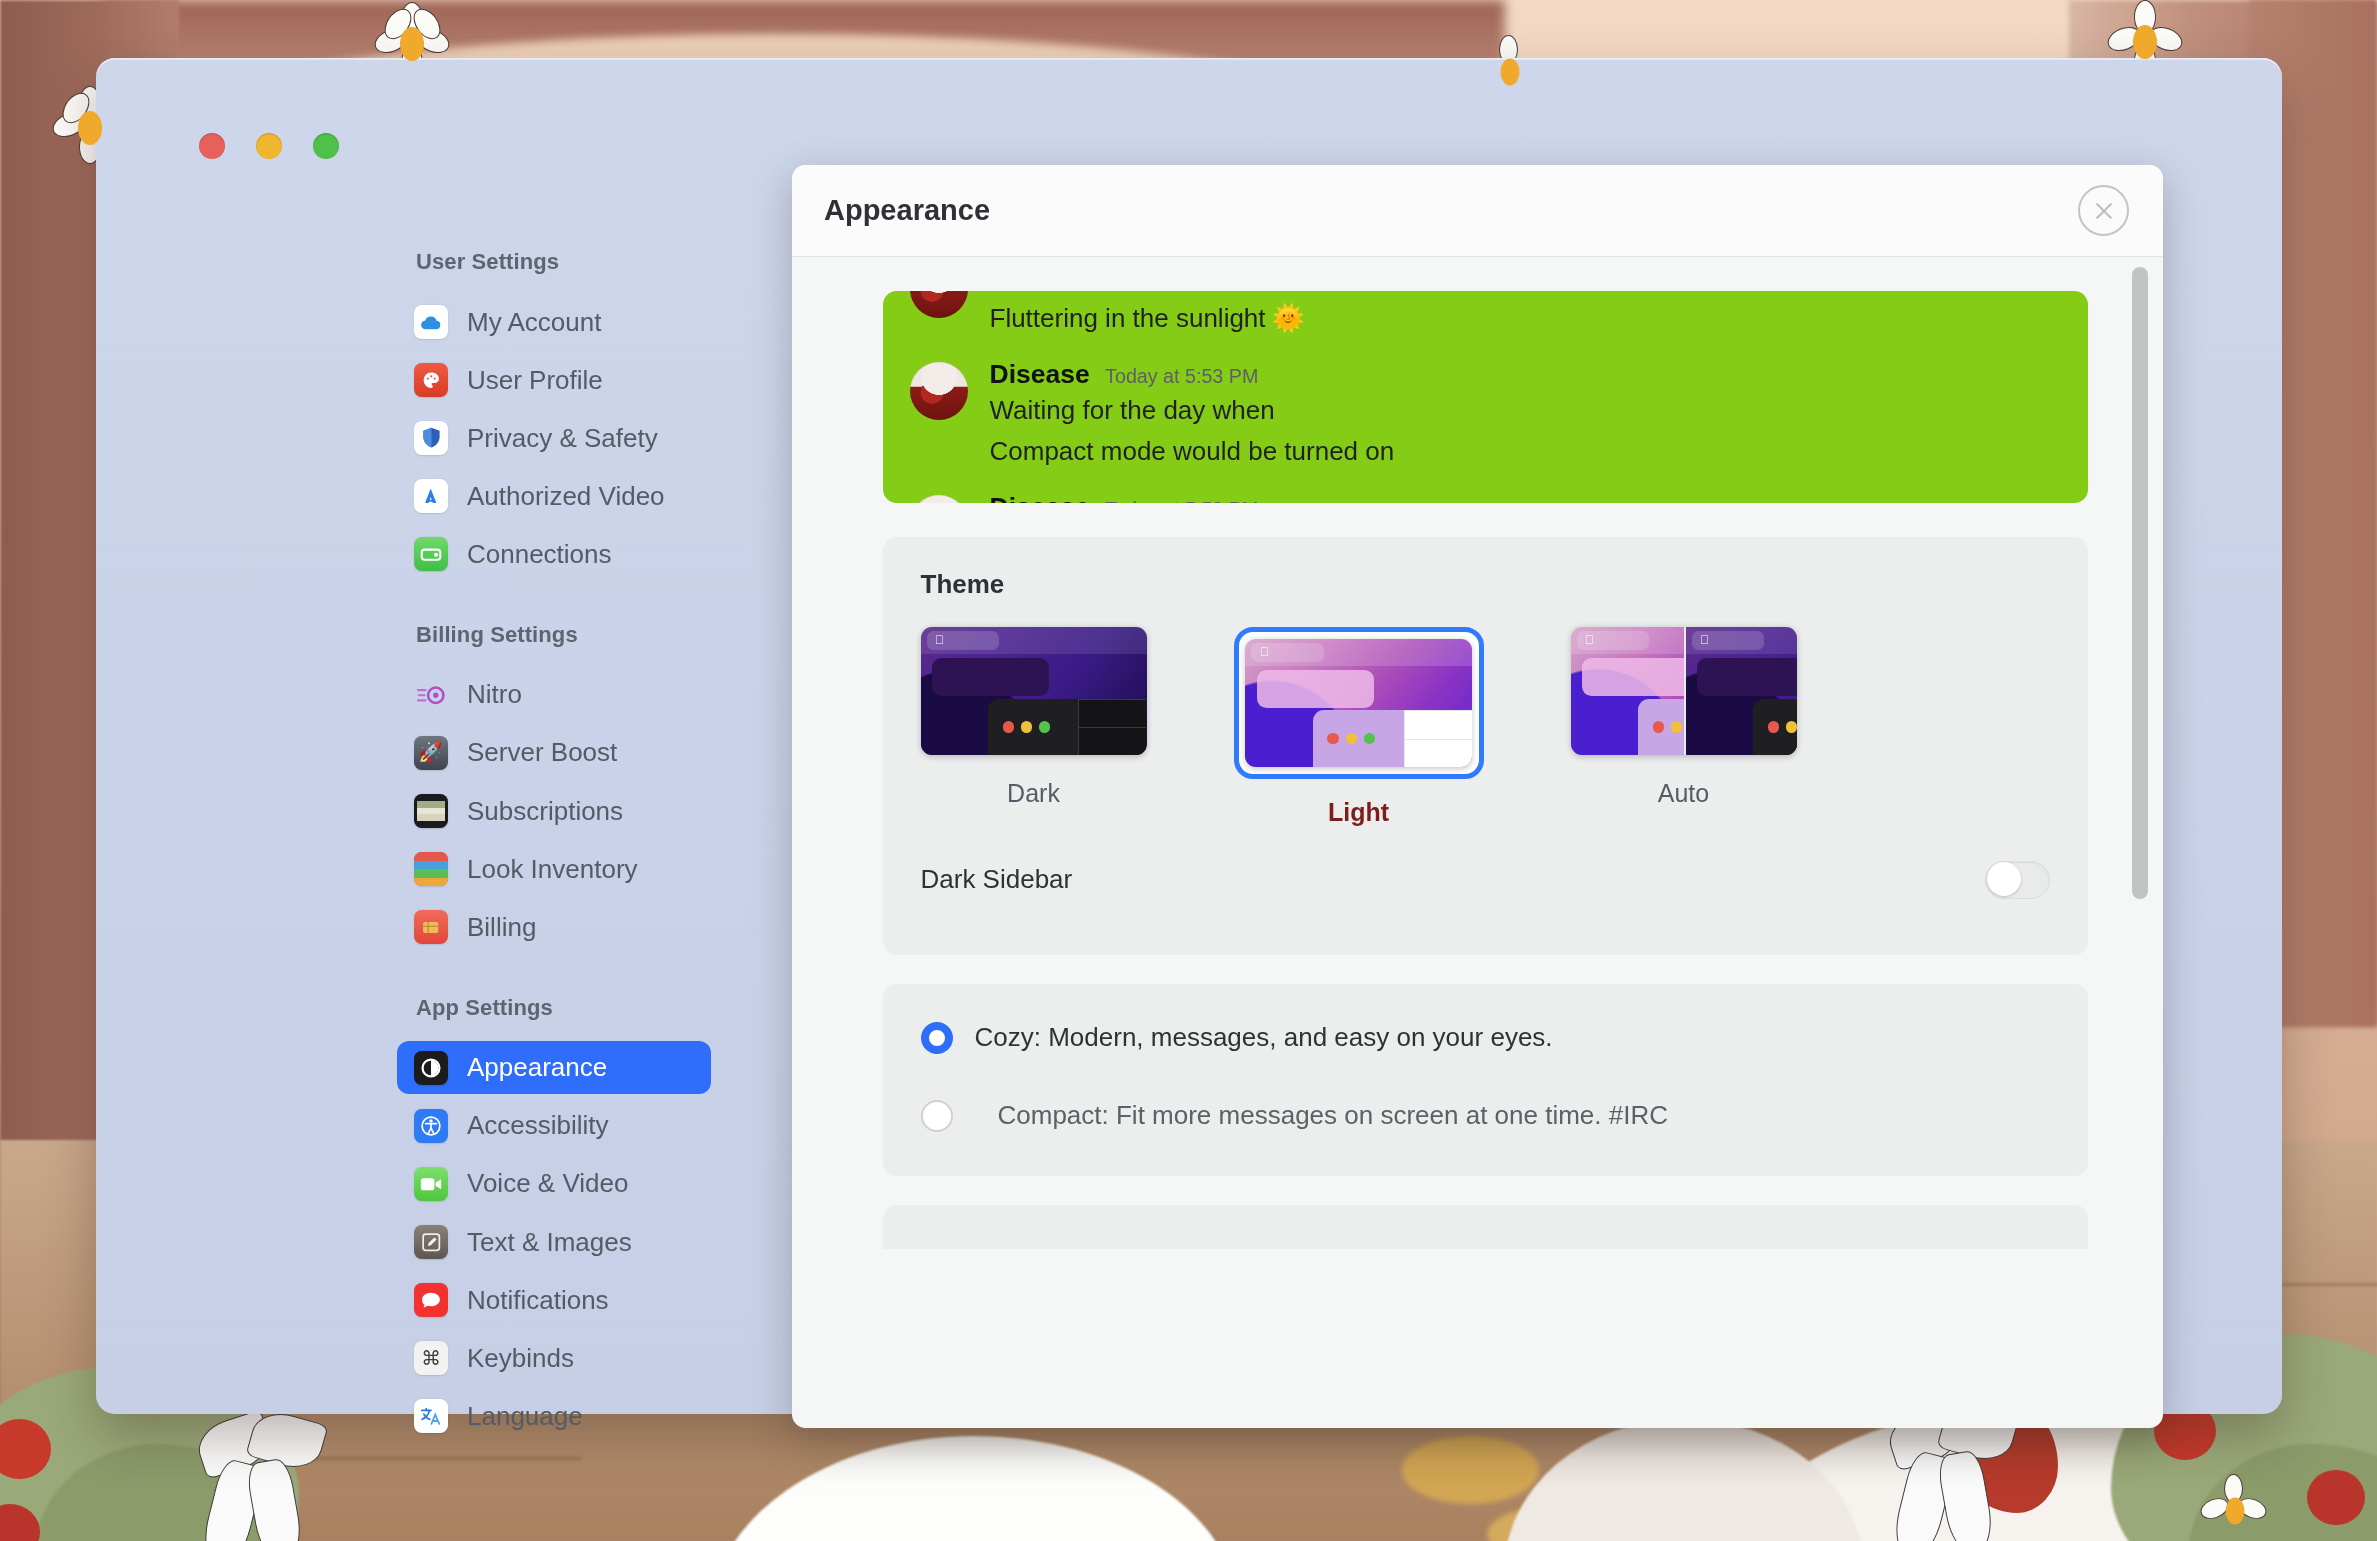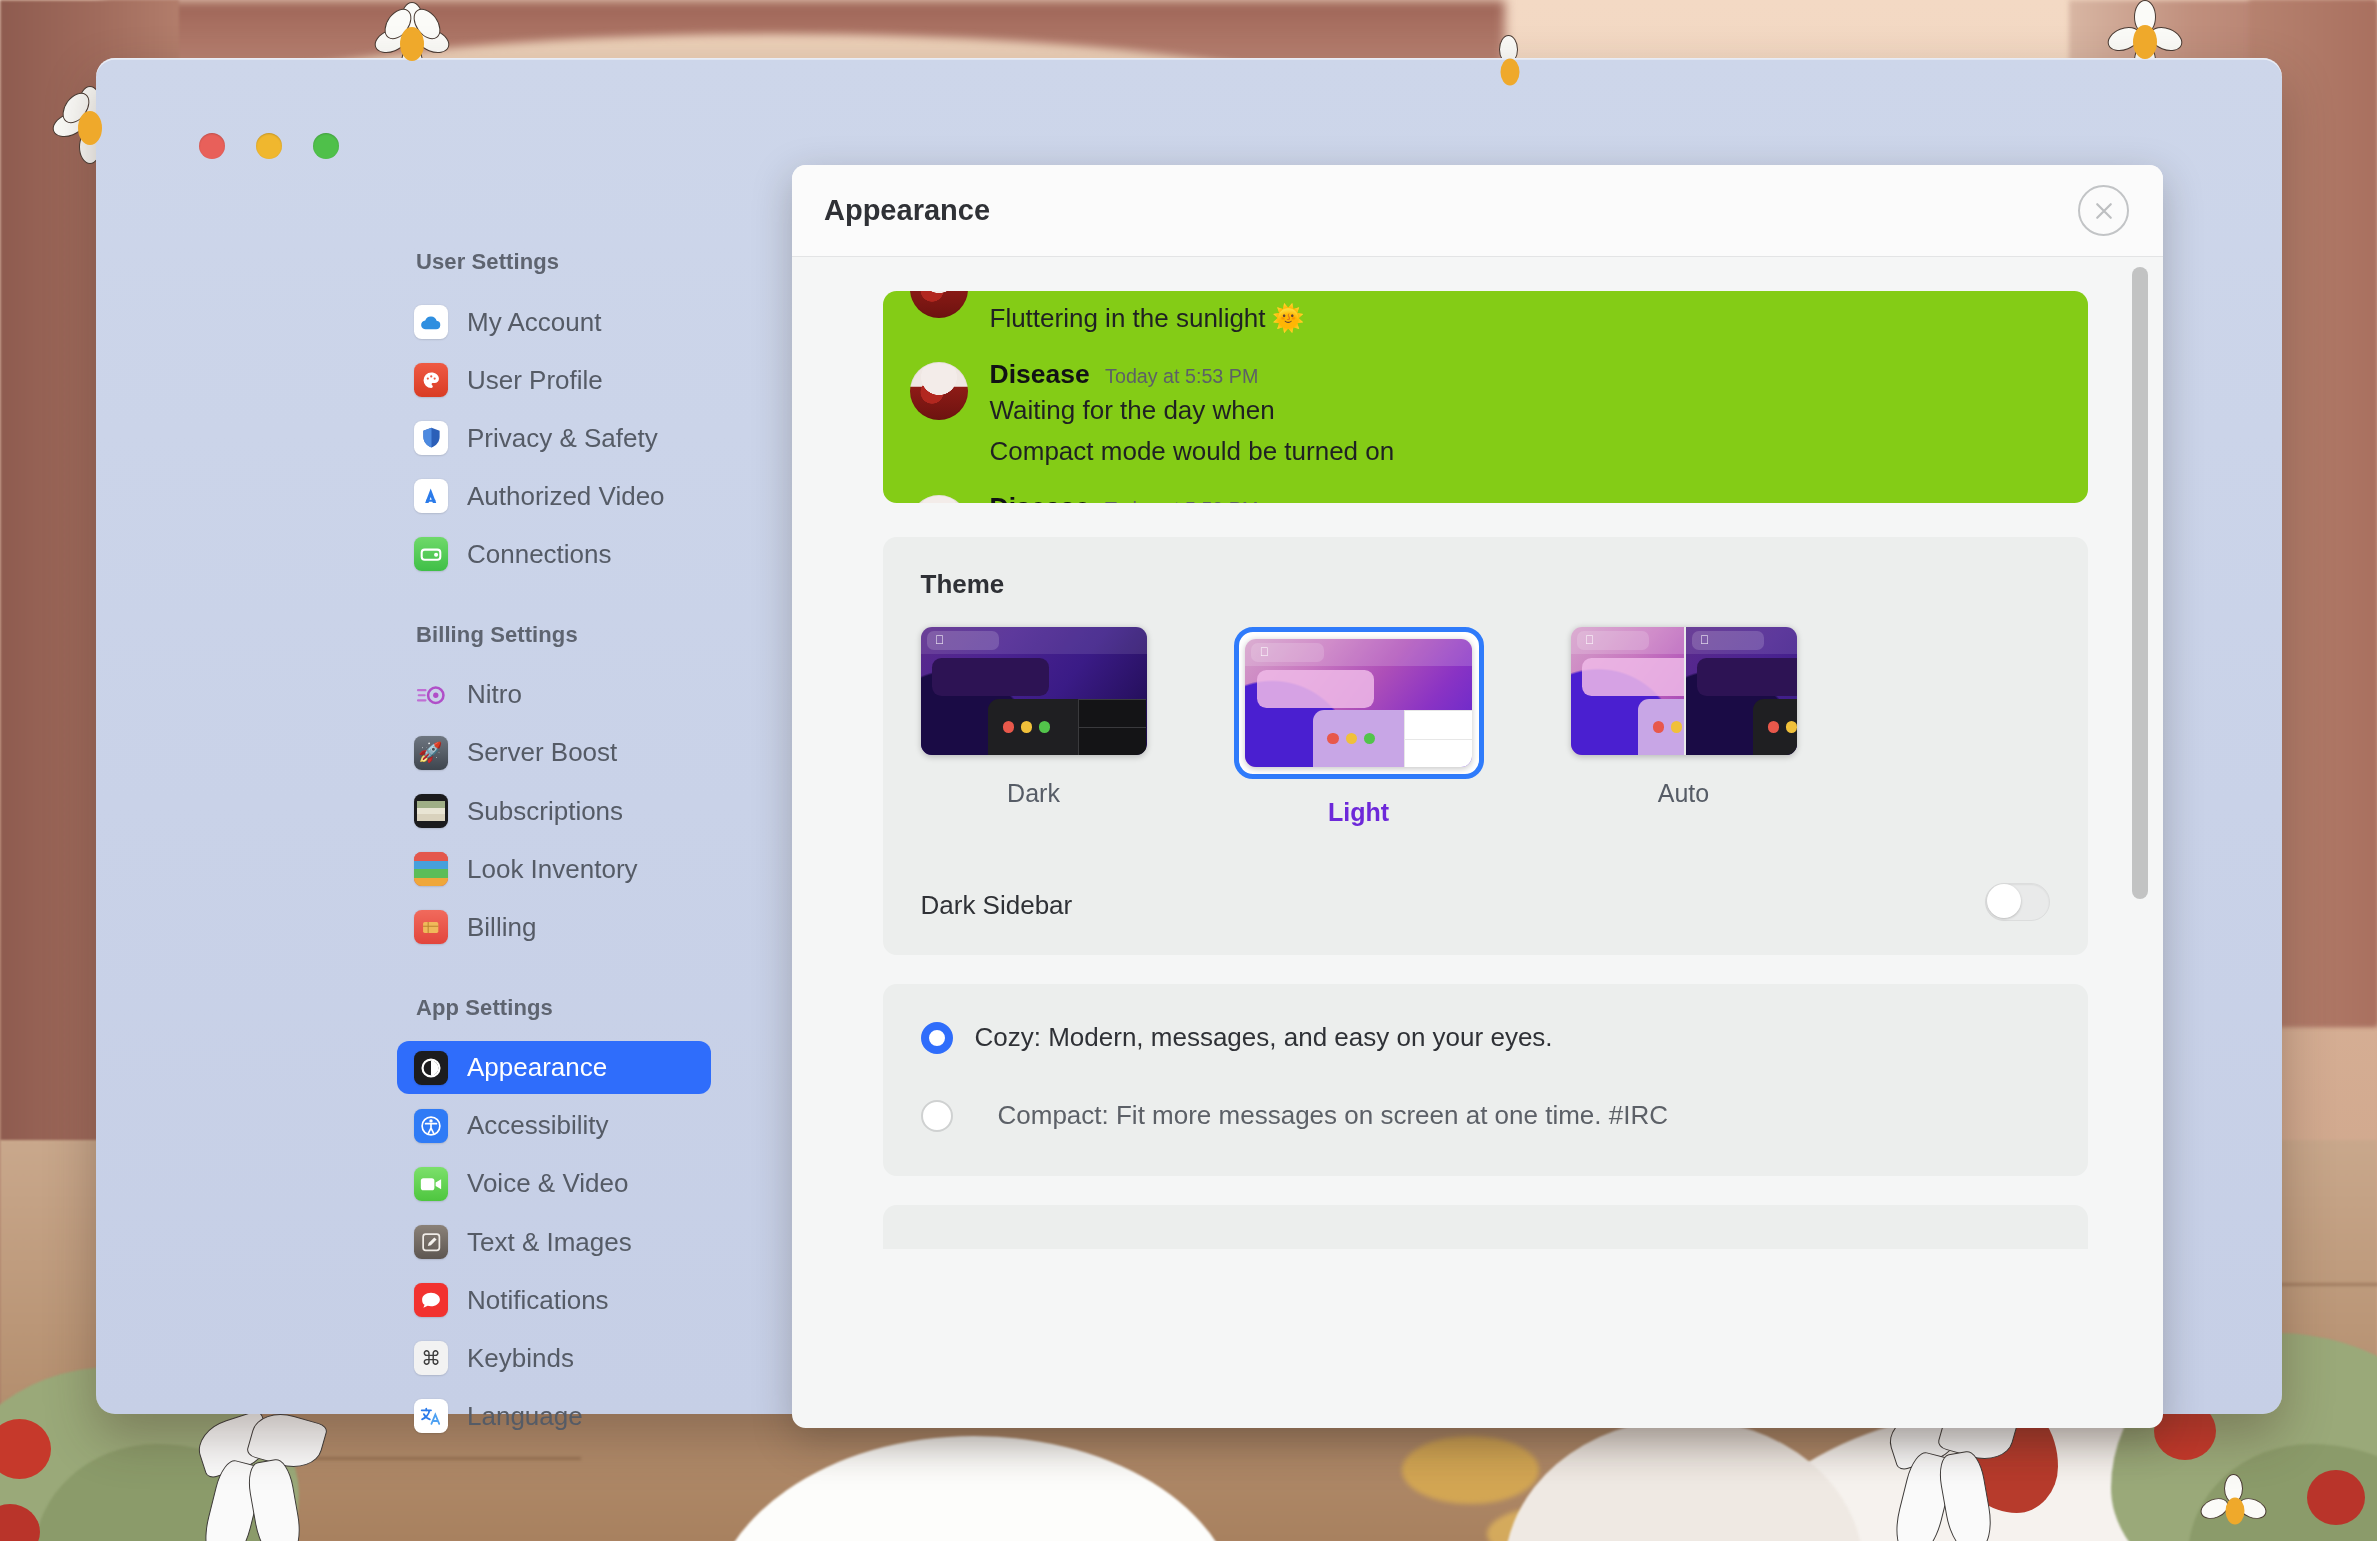--- a/index.html
+++ b/index.html
@@ -215,21 +215,21 @@
     box-shadow:0 1.7px 6px rgba(0,0,0,.22);
   }
   .theme-opt.selected .theme-thumb-wrap{
     padding:6.8px; border:5.1px solid #2f7bfb; border-radius:19px;
     background:#fff; width:250px; margin-left:-12px;
   }
   .theme-opt.selected .theme-thumb{ width:100%; }
   .theme-name{
     text-align:center; font-size:25px; color:#565c66; margin-top:24px;
   }
-  .theme-opt.selected .theme-name{ color:#6d28d9; font-weight:700; margin-top:19px; }
+  .theme-opt.selected .theme-name{ color:#7f1d1d; font-weight:700; margin-top:19px; }
 
   
   .tw-wall-dark{
     position:absolute; inset:0;
     background:
       radial-gradient(circle at 14% 96%, #1a0b45 0 34%, transparent 35%),
       linear-gradient(128deg,#5a2a8c 0%, #4b2391 30%, #3a1b86 58%, #2a1266 80%, #190a45 100%);
   }
   .tw-wall-light{
     position:absolute; inset:0;
@@ -272,21 +272,21 @@
   .d-green{ background:#52c44b; }
   .tw-side{ flex:1; display:flex; flex-direction:column; }
   .tw-side-dark i{ flex:1; background:#141416; border-top:0.9px solid #3a3a3d; border-left:0.9px solid #3a3a3d; }
   .tw-side-light i{ flex:1; background:#ffffff; border-top:0.9px solid #e7e7e7; border-left:0.9px solid #e7e7e7; }
   .tw-half{ position:absolute; top:0; width:50%; height:100%; overflow:hidden; }
   .tw-half.left{ left:0; }
   .tw-half.right{ right:0; border-left:2.6px solid #e9eaea; }
 
   
   .toggle-row{
-    display:flex; align-items:flex-end; justify-content:space-between;
+    display:flex; align-items:center; justify-content:space-between;
     padding:0 38px 0 38px; height:82px; margin-top:12px;
   }
   .toggle-label{ font-size:26px; color:#2f3136; }
   .toggle{
     width:65px; height:38px; border-radius:19px;
     background:#e9eaea; border:0.9px solid #dcdddd; position:relative;
     box-shadow:0 0.9px 1.7px rgba(0,0,0,.06) inset; cursor:pointer;
   }
   .toggle i{
     position:absolute; left:1.7px; top:0.9px; width:34px; height:34px;

